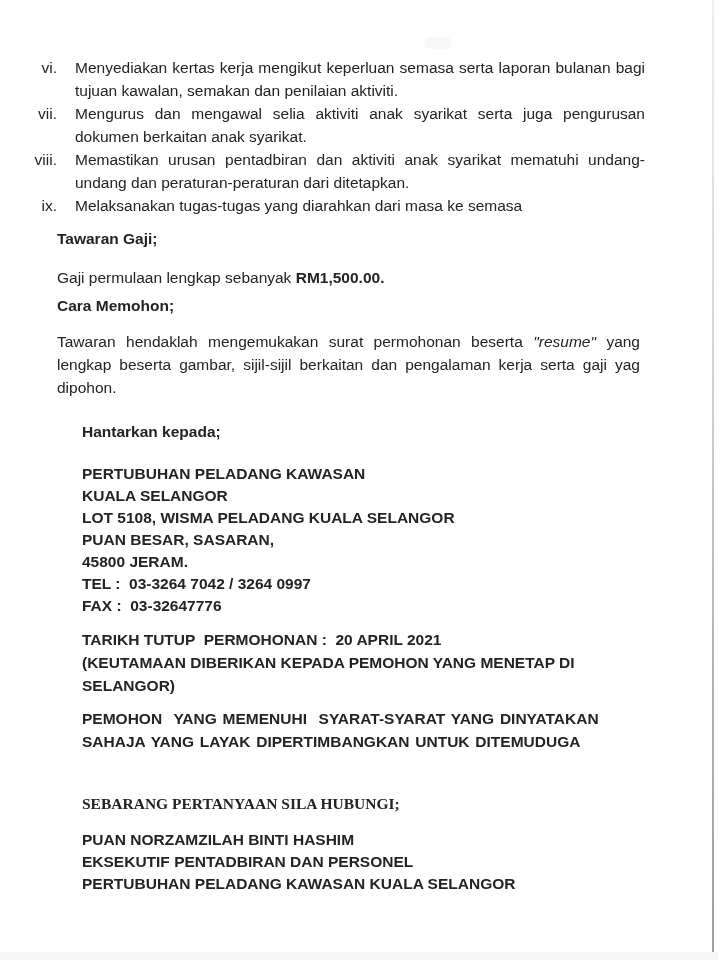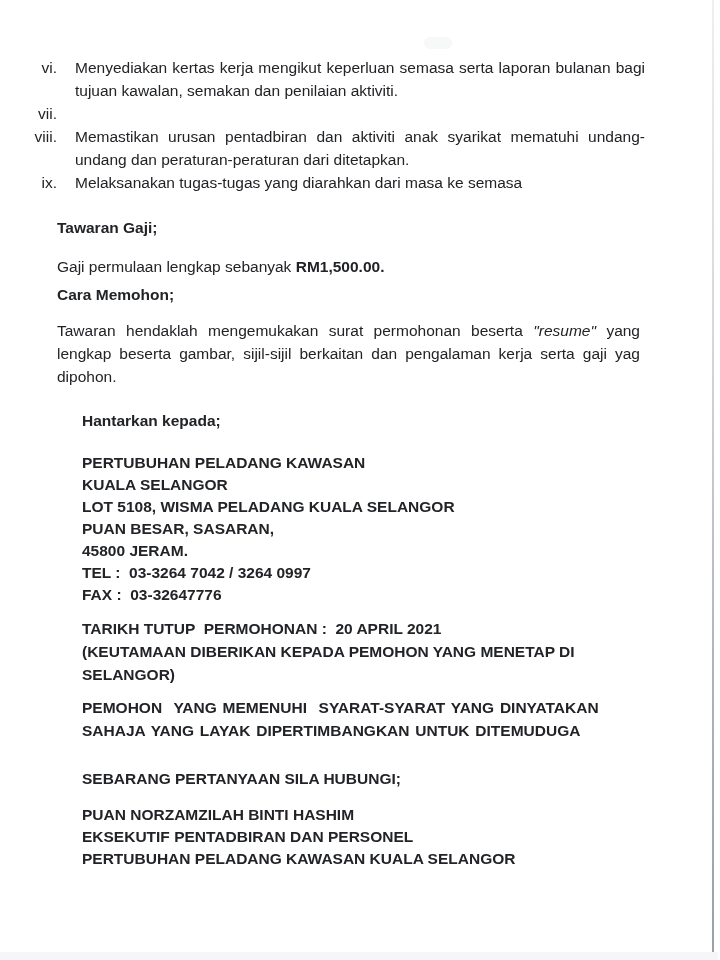--- a/index.html
+++ b/index.html
@@ -34,50 +34,51 @@
   .duty { display:flex; }
   .duty-num { width:57px; min-width:57px; text-align:right; }
   .duty-text { margin-left:18px; width:570px; text-align:justify; }
 
   
   .m1 { margin-left:57px; }
   .m2 { margin-left:82px;font-weight:bold; }
   .bold { font-weight:700; }
   .pre { white-space:pre-wrap; }
 
-  .salary-heading { margin-top:22px; }
+  .salary-heading { margin-top:10px; }
   .salary-line { margin-top:16px; }
   .apply-heading { margin-top:5px; }
   .apply-para { margin-top:13px; width:583px; text-align:justify; }
 
   .sendto-intro { margin-top:21px; }
   .address-block { margin-top:20px; line-height:22px; }
   .closing-block { margin-top:11px; max-width:545px; }
   .eligibility { margin-top:10px; max-width:552px; word-spacing:1.5px; }
-  .enquiry-heading { margin-top:25px; }
+  .enquiry-heading { margin-top:39px;font-family:Liberation Serif, serif; }
   .contact-block { margin-top:14px; line-height:22px; }
 
   em { font-style:italic; }
 </style>
 </head>
 <body>
 
 <div class="page">
 
   <div class="smudge"></div>
   <div class="scan-line"></div>
   <div class="bottom-strip"></div>
 
   <section class="duties">
     <div class="duty">
       <div class="duty-num">vi.</div>
       <div class="duty-text">Menyediakan kertas kerja mengikut keperluan semasa serta laporan bulanan bagi tujuan kawalan, semakan dan penilaian aktiviti.</div>
     </div>
     <div class="duty">
       <div class="duty-num">vii.</div>
+      <div class="duty-text">Mengurus dan mengawal selia aktiviti anak syarikat serta juga pengurusan dokumen berkaitan anak syarikat.</div>
     </div>
     <div class="duty">
       <div class="duty-num">viii.</div>
       <div class="duty-text">Memastikan urusan pentadbiran dan aktiviti anak syarikat mematuhi undang-undang dan peraturan-peraturan dari ditetapkan.</div>
     </div>
     <div class="duty">
       <div class="duty-num">ix.</div>
       <div class="duty-text">Melaksanakan tugas-tugas yang diarahkan dari masa ke semasa</div>
     </div>
   </section>

